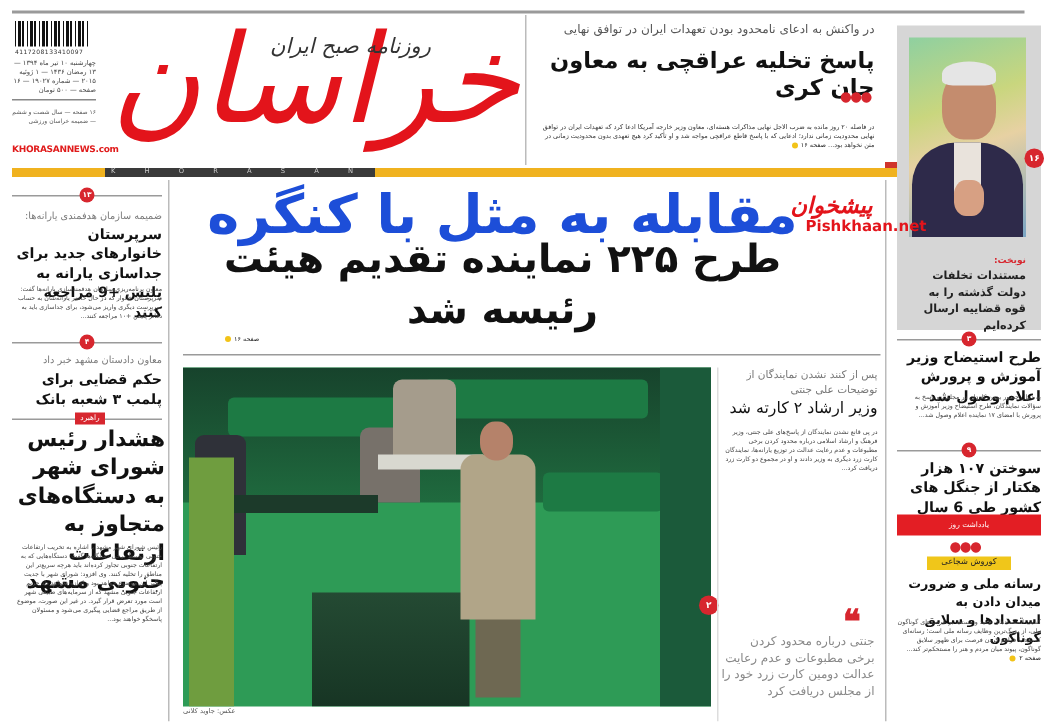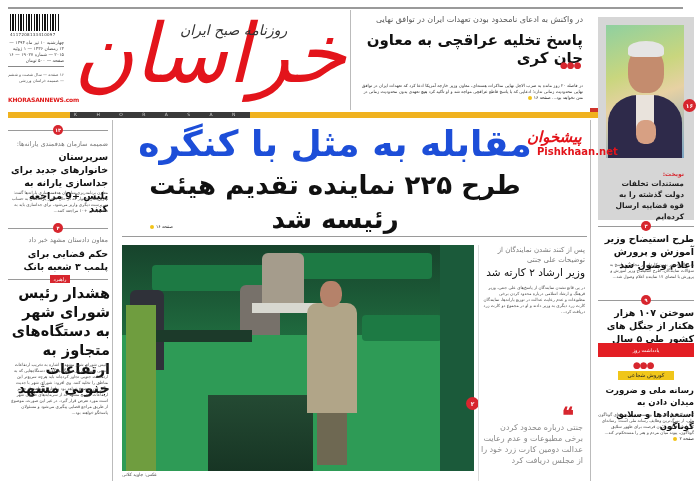--- a/index.html
+++ b/index.html
@@ -49,21 +49,21 @@
   
   .rule-r { left: 598px; width: 96px; height: 1px; background: #9a9a9a; }
   .badge-s { width: 10px; height: 10px; border-radius: 50%; background: #d7262e; color: #fff; font-size: 5px; text-align: center; line-height: 10px; font-weight: bold; }
   .h-right { left: 598px; width: 96px; font-size: 9.5px; font-weight: bold; line-height: 13px; color: #111; }
   .small-body { font-size: 4.2px; line-height: 6px; color: #444; }
   .redbar { left: 598px; top: 343px; width: 96px; height: 14px; background: #e31e24; color: #fff; font-size: 5px; text-align: center; line-height: 14px; }
   .yellow-tag { background: #f0c61a; color: #222; font-size: 5.5px; text-align: center; line-height: 9px; }
   
   .vsep-main-l { left: 112px; top: 120px; width: 1px; height: 361px; background: #bbb; }
   .main-head { left: 115px; top: 122px; width: 440px; font-size: 36px; font-weight: bold; text-align: center; color: #1d4ed8; line-height: 44px; letter-spacing: -1px; }
-  .main-sub { left: 115px; top: 168px; width: 440px; font-size: 26px; font-weight: bold; text-align: center; color: #111; line-height: 34px; letter-spacing: -.5px; }
+  .main-sub { left: 115px; top: 156px; width: 440px; font-size: 26px; font-weight: bold; text-align: center; color: #111; line-height: 34px; letter-spacing: -.5px; }
   .pageref-main { left: 150px; top: 224px; }
   .watermark { left: 527px; top: 128px; color: #e3141b; font-size: 15px; font-style: italic; font-family: "DejaVu Serif", serif; font-weight: bold; direction: rtl; }
   .watermark-net { left: 537px; top: 146px; color: #e3141b; font-size: 10px; font-weight: bold; }
   .rule-main { left: 122px; top: 236px; width: 465px; height: 1px; background: #9a9a9a; }
   
   .photo { left: 122px; top: 245px; width: 352px; height: 226px; background: #2e9b56; overflow: hidden; }
   .photo .wall { position: absolute; left: 0; top: 0; width: 352px; height: 90px; background: linear-gradient(#17432c,#1f6a3e); }
   .photo .seatrow { position: absolute; height: 26px; background: #1d7a44; border-radius: 4px; }
   .photo .person { position: absolute; border-radius: 6px 6px 0 0; }
   .photo .desk { position: absolute; background: #1c3a2a; }
@@ -165,21 +165,21 @@
 <div class="abs body-mr rtl">در پی قانع نشدن نمایندگان از پاسخ‌های علی جنتی، وزیر فرهنگ و ارشاد اسلامی درباره محدود کردن برخی مطبوعات و عدم رعایت عدالت در توزیع یارانه‌ها، نمایندگان کارت زرد دیگری به وزیر دادند و او در مجموع دو کارت زرد دریافت کرد...</div>
 <div class="abs quote-mark">❝</div>
 <div class="abs quote-mr rtl">جنتی درباره محدود کردن برخی مطبوعات و عدم رعایت عدالت دومین کارت زرد خود را از مجلس دریافت کرد</div>
 
 <div class="abs rule-r" style="top:226px"></div>
 <div class="abs badge-s" style="left:641px;top:221px">۳</div>
 <div class="abs h-right rtl" style="top:232px">طرح استیضاح وزیر آموزش و پرورش اعلام وصول شد</div>
 <div class="abs small-body rtl" style="left:598px;top:262px;width:96px">به دنبال حضور بهمن کاردان در مجلس و پاسخ به سؤالات نمایندگان، طرح استیضاح وزیر آموزش و پرورش با امضای ۱۷ نماینده اعلام وصول شد...</div>
 <div class="abs rule-r" style="top:300px"></div>
 <div class="abs badge-s" style="left:641px;top:295px">۹</div>
-<div class="abs h-right rtl" style="top:306px">سوختن ۱۰۷ هزار هکتار از جنگل های کشور طی ۵ سال</div>
+<div class="abs h-right rtl" style="top:306px">سوختن ۱۰۷ هزار هکتار از جنگل های کشور طی 6 سال</div>
 <div class="abs redbar rtl" style="text-align:center">یادداشت روز</div>
 <div class="abs dots" style="left:633px;top:360px">●●●</div>
 <div class="abs yellow-tag" style="left:618px;top:371px;width:56px;">کوروش شجاعی</div>
 <div class="abs h-right rtl" style="top:384px;font-size:8.5px;line-height:12px;">رسانه ملی و ضرورت میدان دادن به استعدادها و سلایق گوناگون</div>
 <div class="abs small-body rtl" style="left:598px;top:412px;width:96px">
   <span>کشف استعدادهای جدید و مستعد بر عرصه‌های گوناگون ملی، از بزرگ‌ترین وظایف رسانه ملی است؛ رسانه‌ای که باید با فراهم کردن فرصت برای ظهور سلایق گوناگون، پیوند میان مردم و هنر را مستحکم‌تر کند...</span>
   <span class="pageref">صفحه ۲</span>
 </div>
 
 <div class="abs rule-lcol" style="top:130px"></div>

